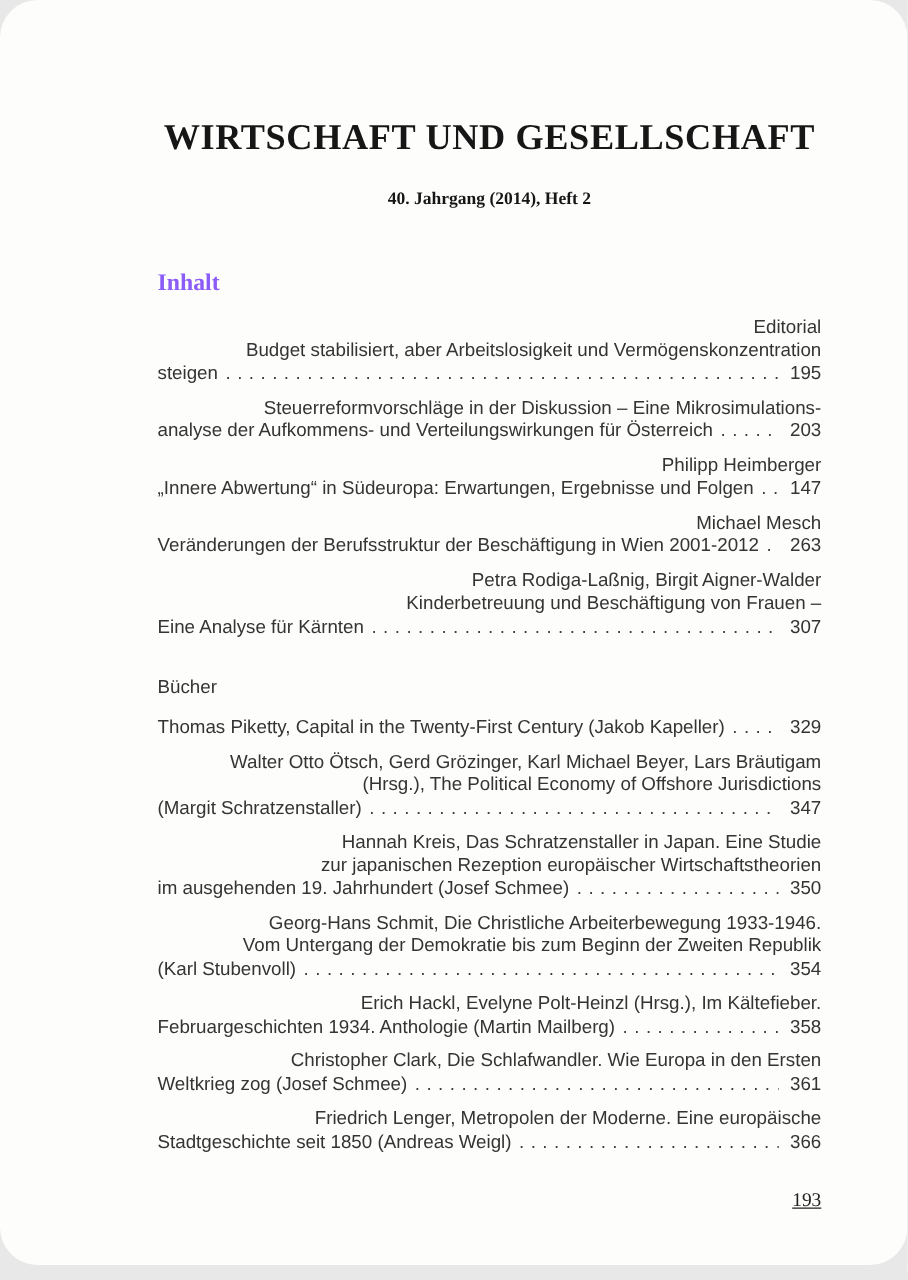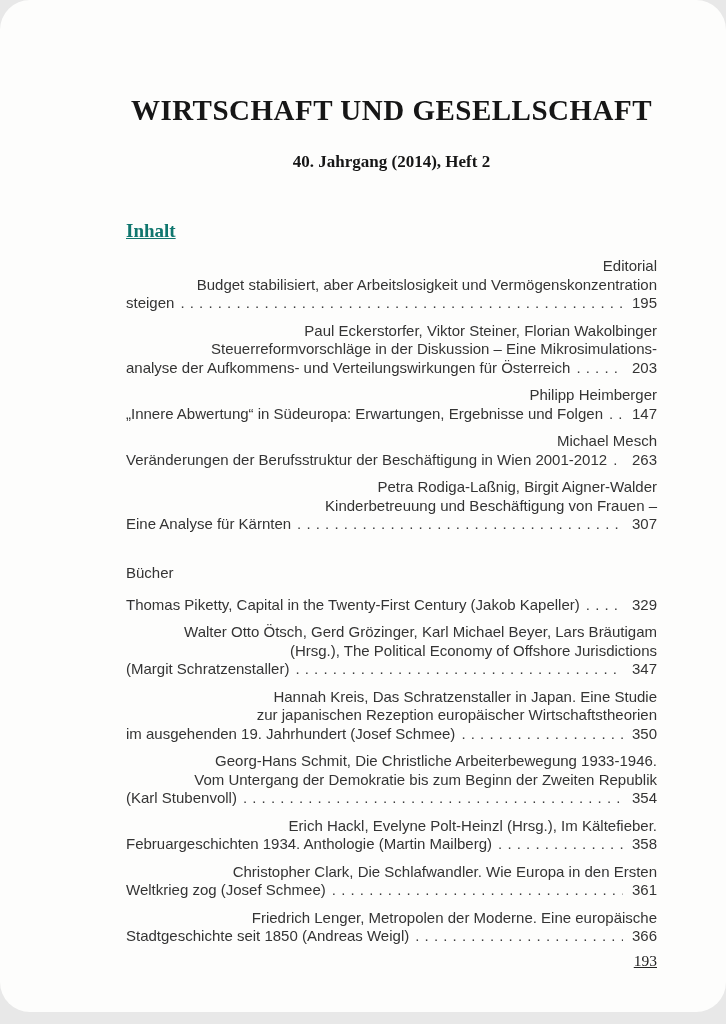--- a/index.html
+++ b/index.html
@@ -27,30 +27,29 @@
     font-size: 29px;
     letter-spacing: 0.5px;
     color: #161616;
     white-space: nowrap;
   }
   .issue {
     margin-top: 25px;
     text-align: center;
     font-family: "Liberation Serif", serif;
     font-weight: bold;
-    font-size: 17px;
+    font-size: 14px;
     color: #161616;
   }
   .inhalt {
     margin-top: 48px;
     font-family: "Liberation Serif", serif;
     font-weight: bold;
     font-size: 19px;
-    color: #0f766e;
-    text-decoration: underline;
+    color: #8b5cf6;
   }
   .entries { margin-top: 15px; }
   .entry {
     margin-bottom: 9px;
     font-size: 15px;
     line-height: 18.5px;
     color: #343434;
     text-align: right;
   }
   .lrow { display: flex; align-items: baseline; }
@@ -97,21 +96,20 @@
         <div>Editorial</div>
         <div>Budget stabilisiert, aber Arbeitslosigkeit und Vermögenskonzentration</div>
         <div class="lrow">
           <span class="ltext">steigen</span>
           <span class="dots">. . . . . . . . . . . . . . . . . . . . . . . . . . . . . . . . . . . . . . . . . . . . . . . . . . . . . . . . . . . . . . . . . . . . . . . . . . . . . . . . </span>
           <span class="pnum">195</span>
         </div>
       </div>
 
       <div class="entry">
-        <div>Paul Eckerstorfer, Viktor Steiner, Florian Wakolbinger</div>
         <div>Steuerreformvorschläge in der Diskussion – Eine Mikrosimulations-</div>
         <div class="lrow">
           <span class="ltext">analyse der Aufkommens- und Verteilungswirkungen für Österreich</span>
           <span class="dots">. . . . . . . . . . . . . . . . . . . . . . . . . . . . . . . . . . . . . . . . . . . . . . . . . . . . . . . . . . . . . . . . . . . . . . . . . . . . . . . . </span>
           <span class="pnum">203</span>
         </div>
       </div>
 
       <div class="entry">
         <div>Philipp Heimberger</div>

